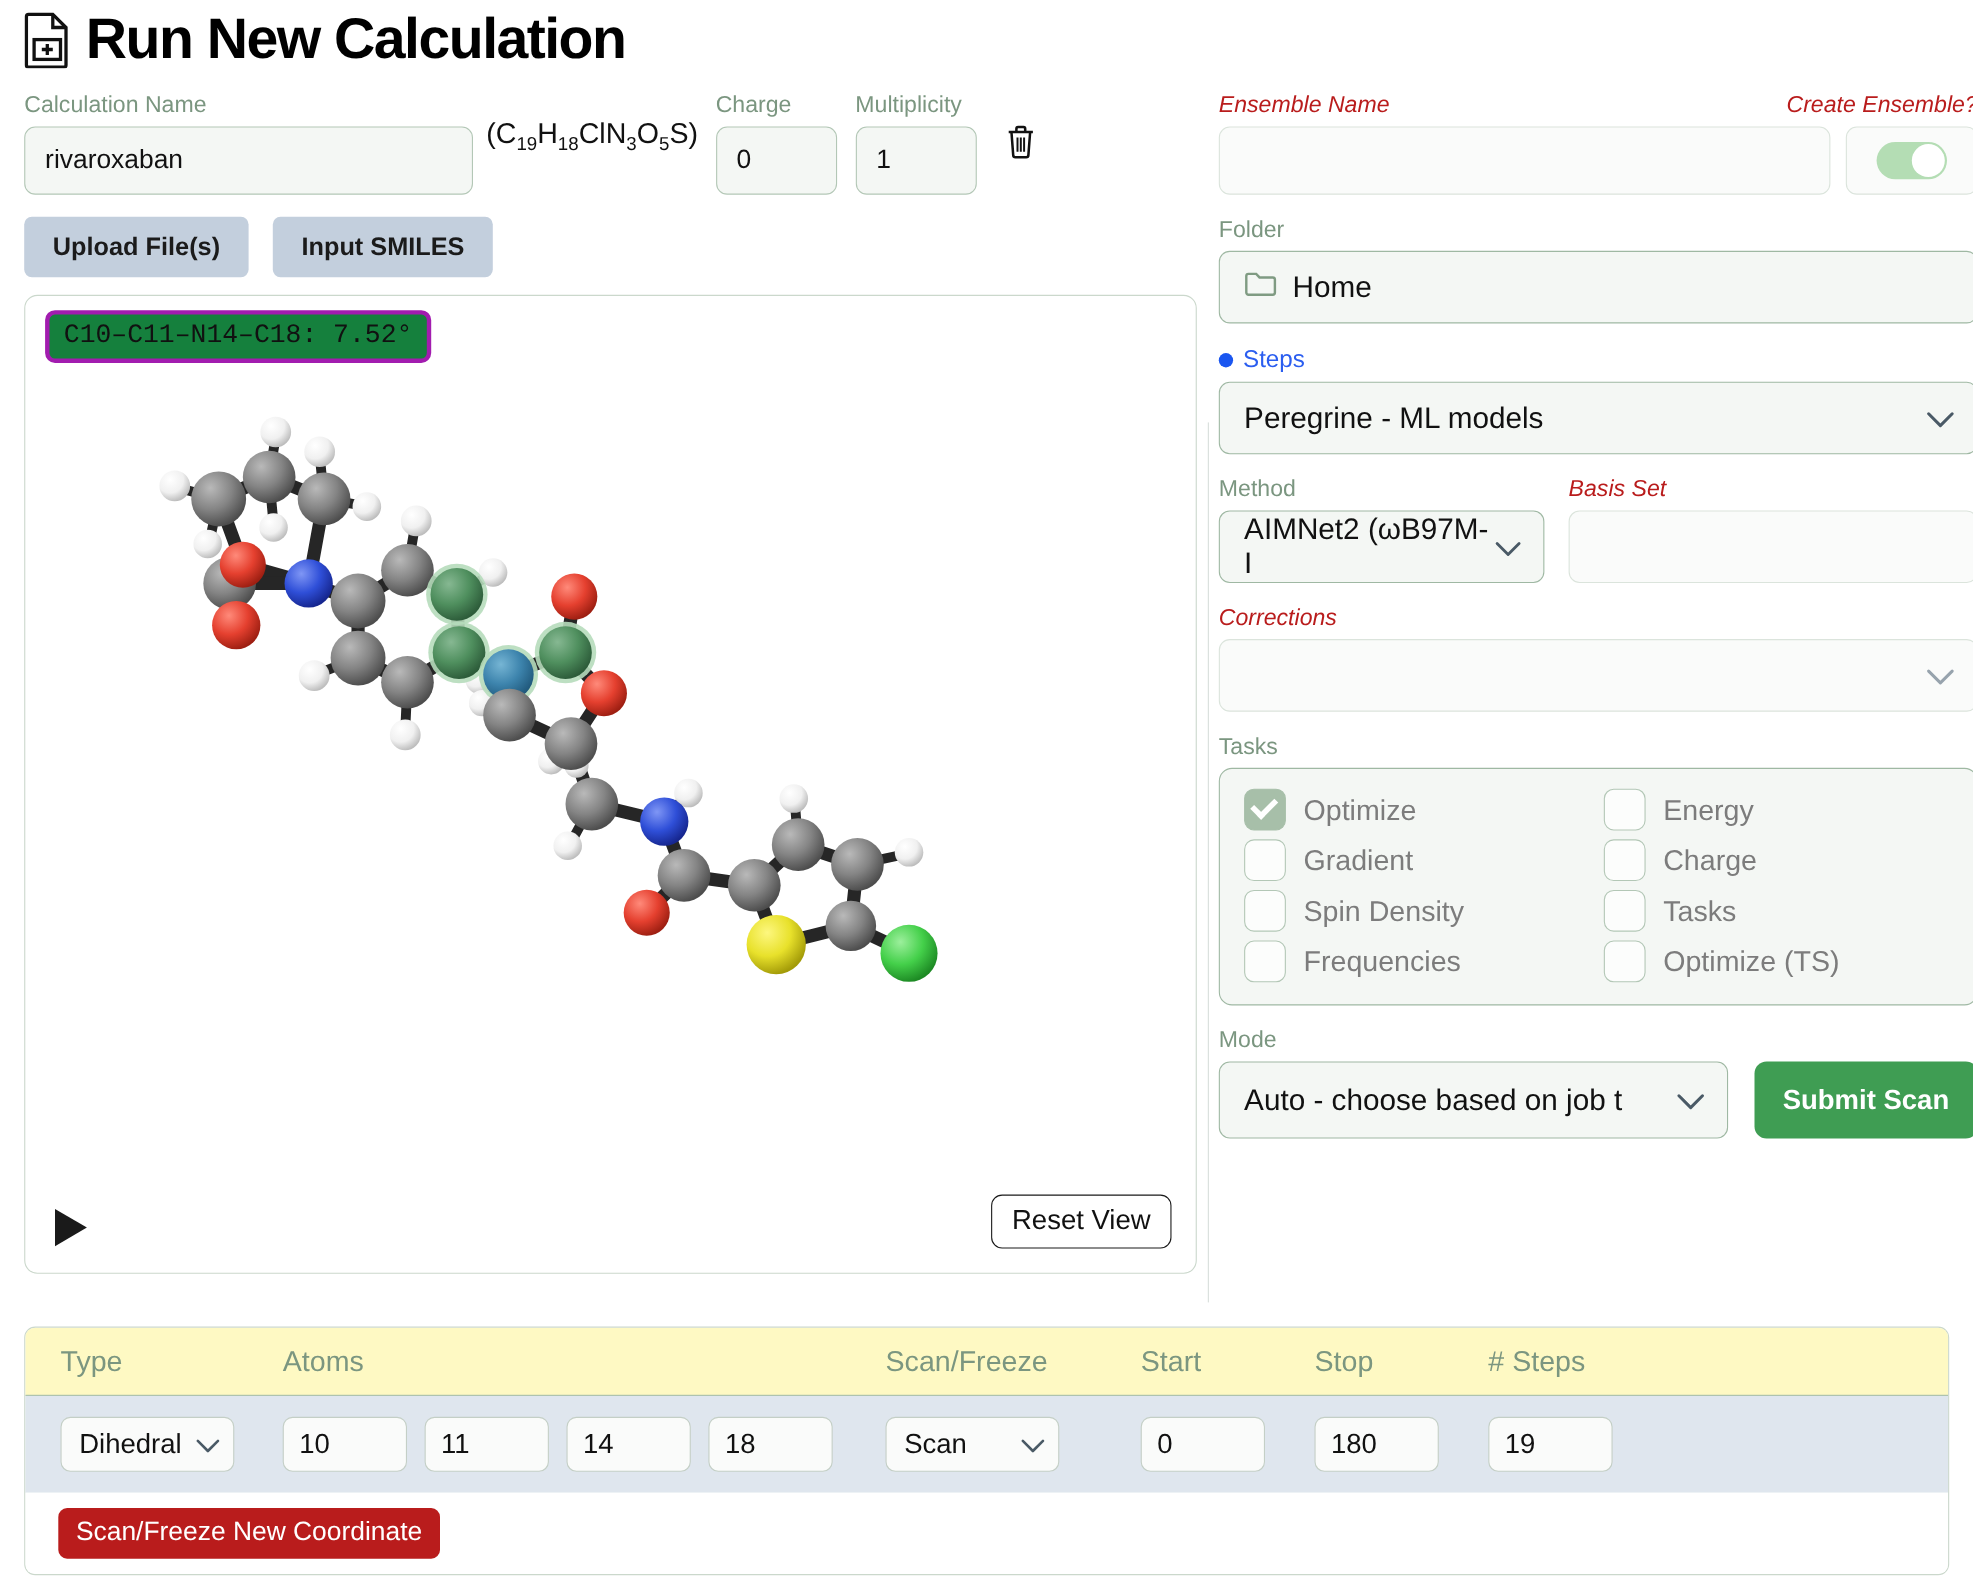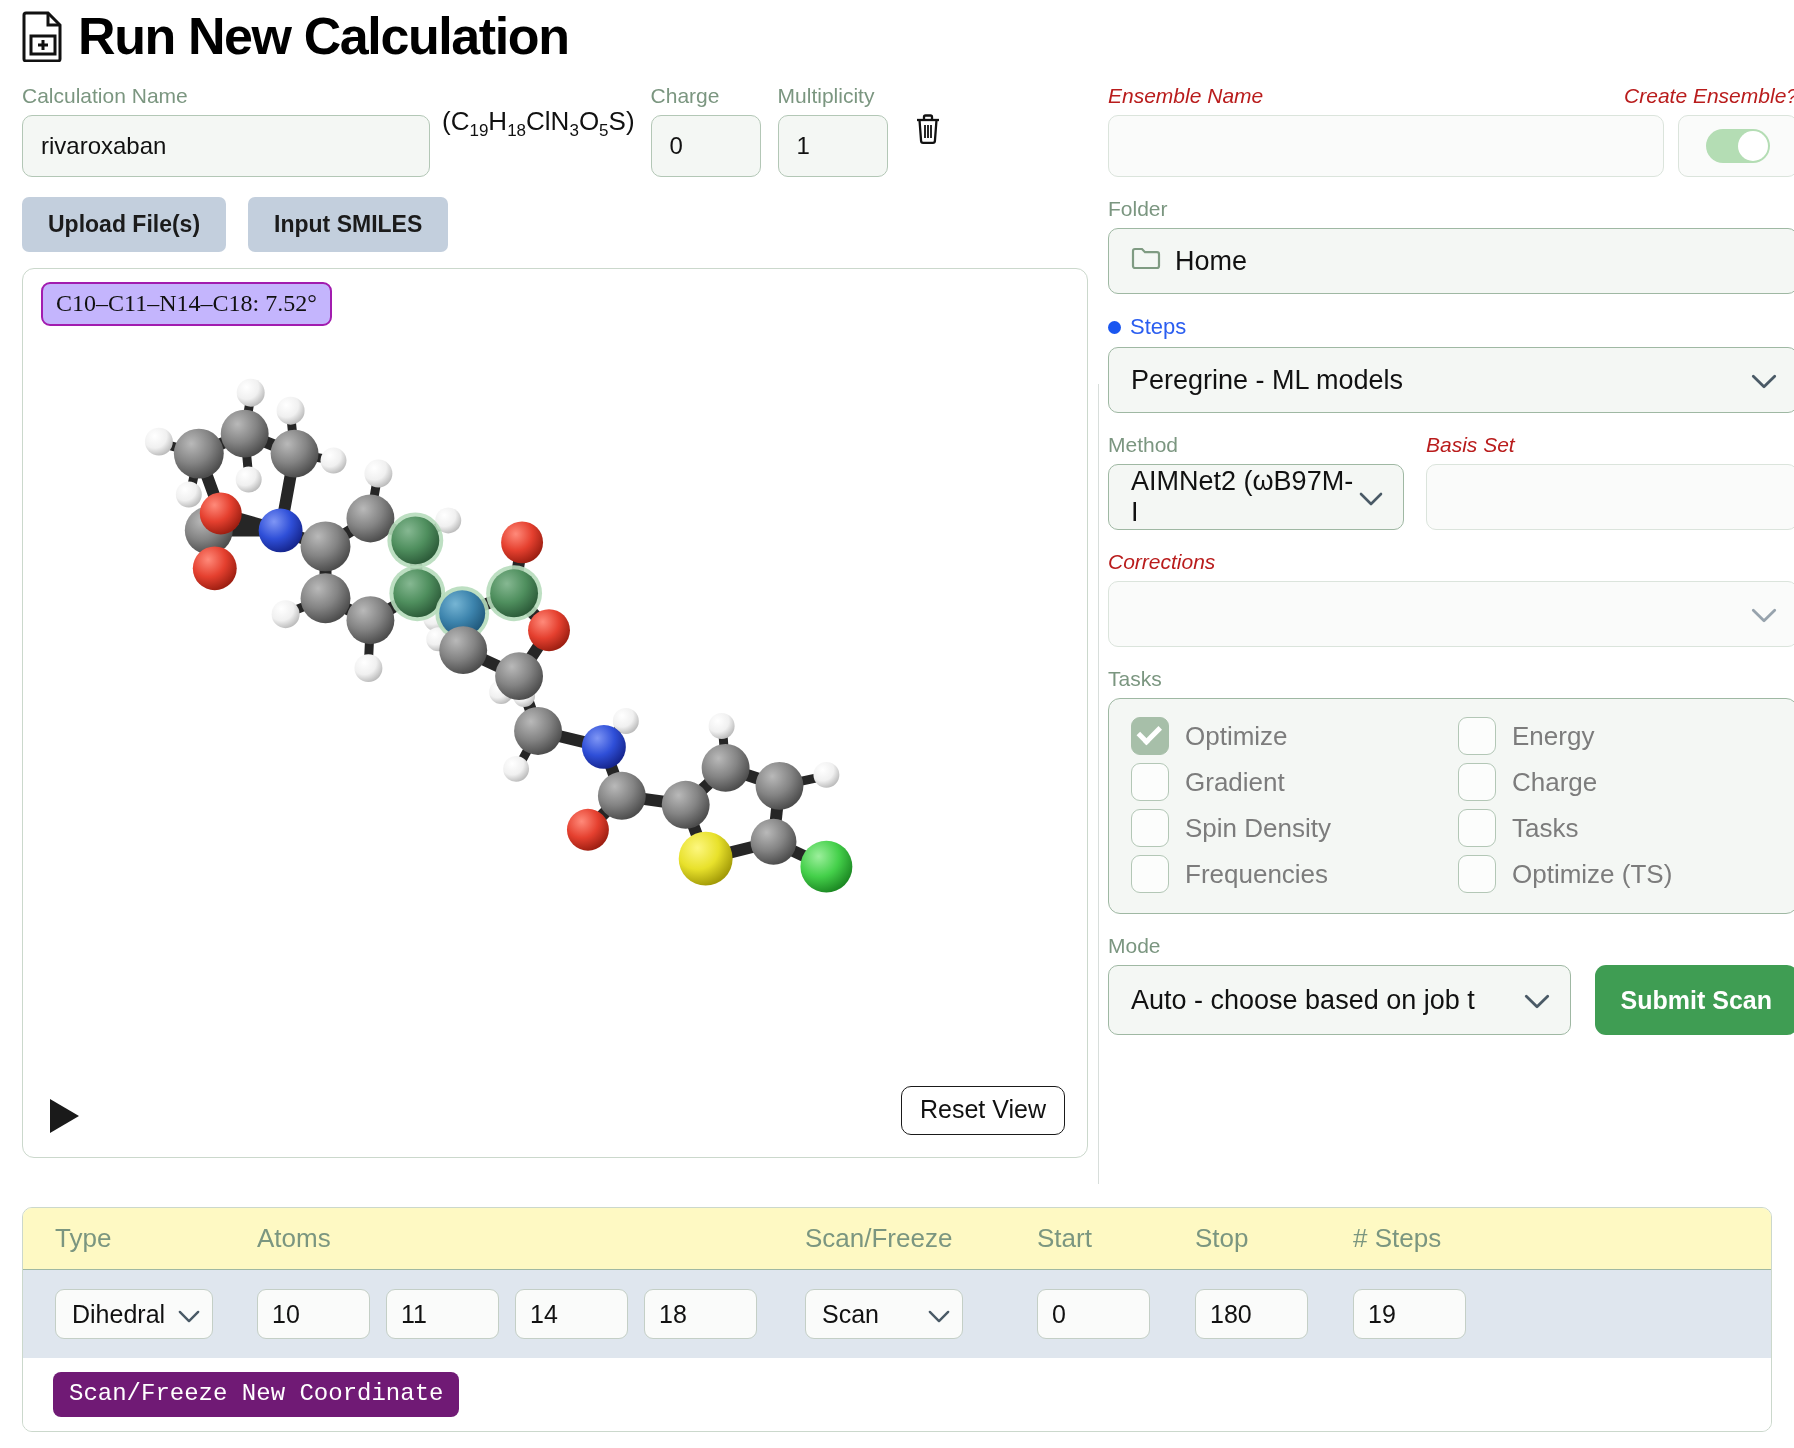--- a/index.html
+++ b/index.html
@@ -83,25 +83,25 @@
     margin-top: 16px;
     border: 1px solid #cbd8cc;
     border-radius: 12px;
     height: 890px;
     position: relative;
     background: #ffffff;
     overflow: hidden;
   }
   .dihedral-badge {
     position: absolute; left: 18px; top: 13px;
-    background: #c4b5fd; border: 2px solid #a21caf;
+    background: #15803d; border: 4px solid #a21caf;
     border-radius: 9px;
     font-size: 24px; color: #111;
     padding: 6px 13px 7px 13px;
-    font-family: Liberation Serif, serif;
+    font-family: Liberation Mono, monospace;
   }
   .play-btn {
     position:absolute; left: 24px; bottom: 22px;
     width: 34px; height: 38px; cursor: pointer;
     background: none; border: none; padding: 0;
   }
   .reset-btn {
     position:absolute; right: 22px; bottom: 22px;
     background: #ffffff; border: 1px solid #1a1a1a;
     border-radius: 10px; font-size: 25px; color: #111;
@@ -203,23 +203,23 @@
     height: 50px; display:inline-flex; align-items:center; justify-content:space-between;
     padding: 0 12px 0 16px; font-size: 25px; color:#111; min-width: 158px; cursor:pointer;
   }
   .mini-input {
     background:#fafbfa; border:1px solid #c4cfc6; border-radius: 9px;
     height: 50px; display:flex; align-items:center;
     padding: 0 14px; font-size: 25px; color:#111; width: 113px;
   }
   .addcoord-wrap { padding: 14px 0 14px 30px; background:#fff; }
   .addcoord-btn {
-    background: #701a75; border: none; border-radius: 8px;
+    background: #b91c1c; border: none; border-radius: 8px;
     color:#fff; font-size: 24px; padding: 8px 16px 10px 16px; cursor:pointer;
-    font-family: Liberation Mono, monospace;
+    font-family: Liberation Sans, sans-serif;
   }
 </style>
 </head>
 <body>
 
 <div class="page-header">
   <span class="doc-icon">
     <svg viewBox="0 0 42 52" width="42" height="52">
       <path d="M4 3 h22 l12 12 v34 a2 2 0 0 1 -2 2 H4 a2 2 0 0 1 -2 -2 V5 a2 2 0 0 1 2 -2 z" fill="none" stroke="#111" stroke-width="3"></path>
       <path d="M26 3 v12 h12" fill="none" stroke="#111" stroke-width="3"></path>

